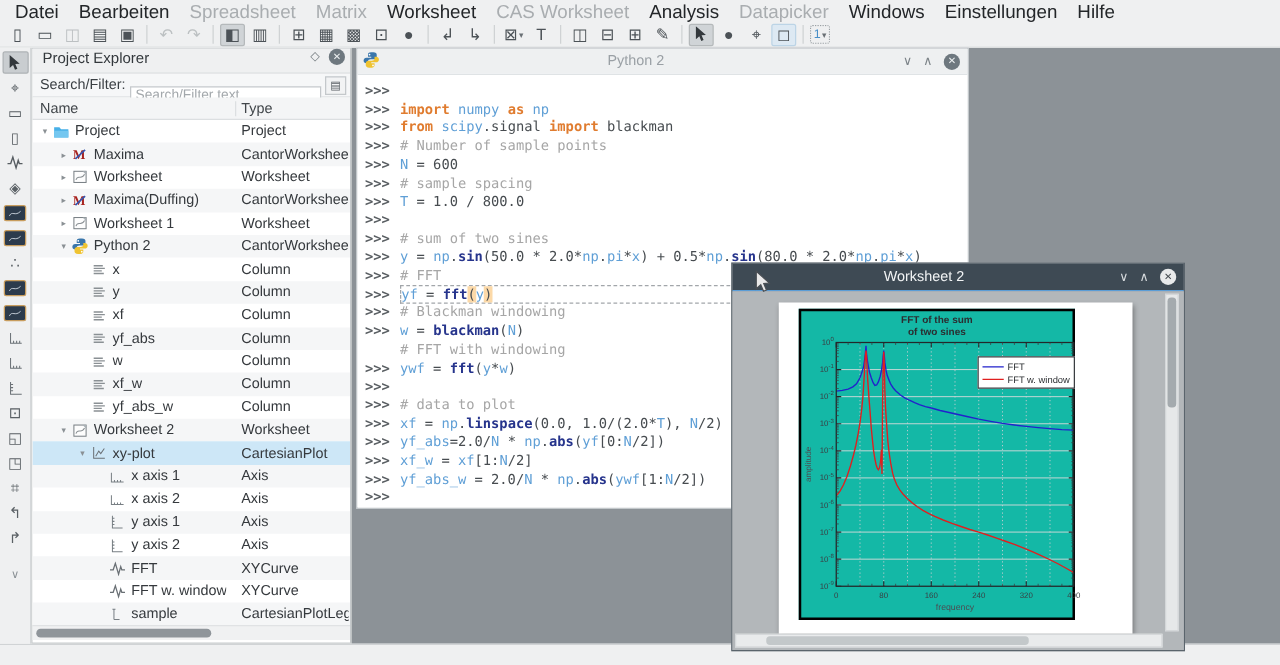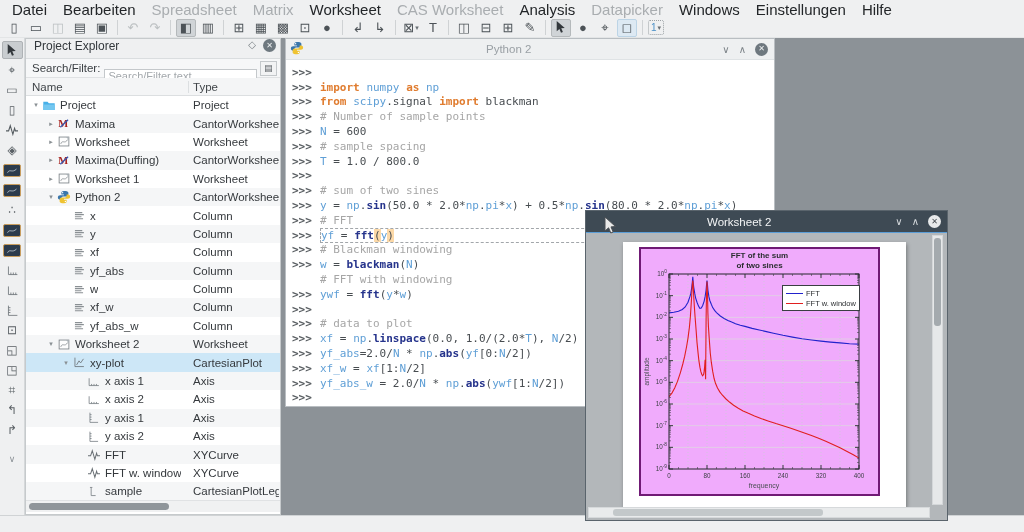--- a/index.html
+++ b/index.html
@@ -87,21 +87,21 @@
   .ws-title .wc{color:#d7dbde;}
   .circle-x.light{background:#e8eaeb;color:#444a4f;}
   .ws-content{position:relative;flex:1;background:#b3b7ba;overflow:hidden;}
   .ws-page{position:absolute;left:37px;top:9px;width:283px;height:265px;background:#fff;box-shadow:1px 2px 4px rgba(0,0,0,.35);}
   .ws-vscroll{position:absolute;right:4px;top:2px;width:11px;height:270px;background:#e6e8e9;border:1px solid #d4d7d9;}
   .ws-vscroll .thumb{position:absolute;left:1px;top:2px;width:7px;height:88px;background:#a4aaae;border-radius:3px;}
   .ws-hscroll{position:absolute;left:2px;bottom:2px;height:11px;width:342px;background:#e9ebec;border:1px solid #d6d9db;}
   .ws-hscroll .thumb{position:absolute;left:24px;top:1px;width:210px;height:7px;background:#c3c8ca;border-radius:3px;}
 
   
-  #plot-box{position:absolute;left:16px;top:5px;width:241px;height:249px;border:2px solid #701a75;background:#f0abfc;}
+  #plot-box{position:absolute;left:16px;top:5px;width:221px;height:249px;border:2px solid #000000;background:#14b8a6;}
   #plot-title{position:absolute;left:0;top:2px;width:100%;text-align:center;font-size:8px;font-weight:bold;color:#2b2e31;line-height:1.2;}
   #plot-svg{position:absolute;left:0;top:0;}
   #plot-legend{position:absolute;left:141px;top:36px;width:78px;border:1px solid #3a3e42;background:#fff;padding:2px 3px;}
   .leg-row{display:flex;align-items:center;height:10px;}
   .leg-line{width:17px;height:0;border-top:1.6px solid;margin-right:3px;flex:none;}
   .leg-label{font-size:7.5px;color:#2b2e31;white-space:nowrap;}
 
   #mouse-cursor{position:absolute;left:603px;top:216px;z-index:100;}
 </style>
 </head>

